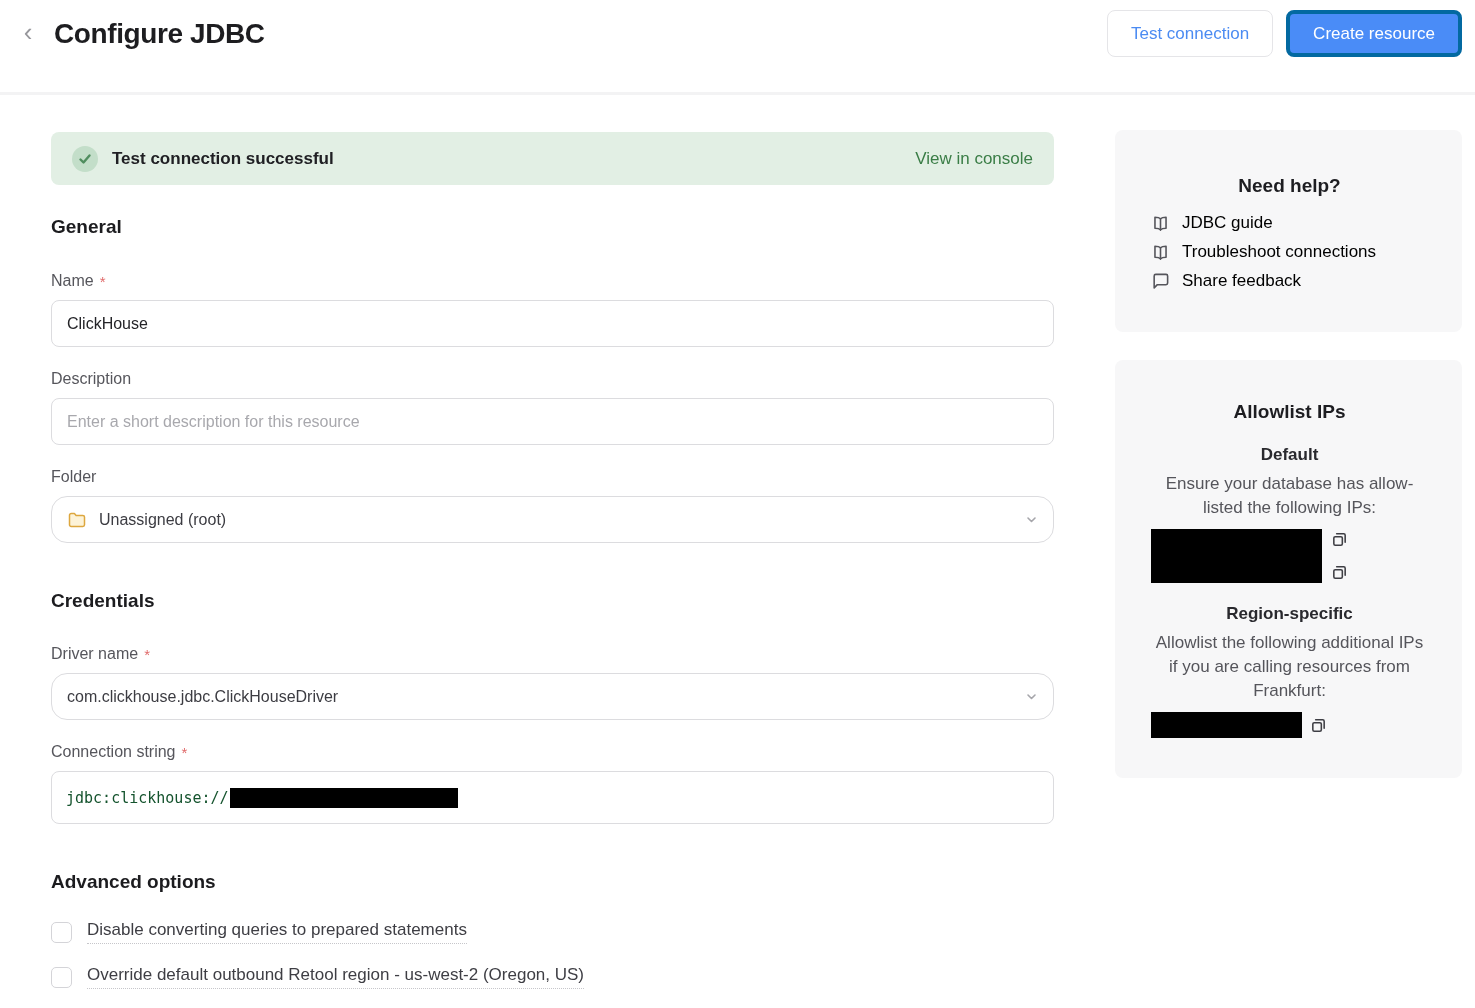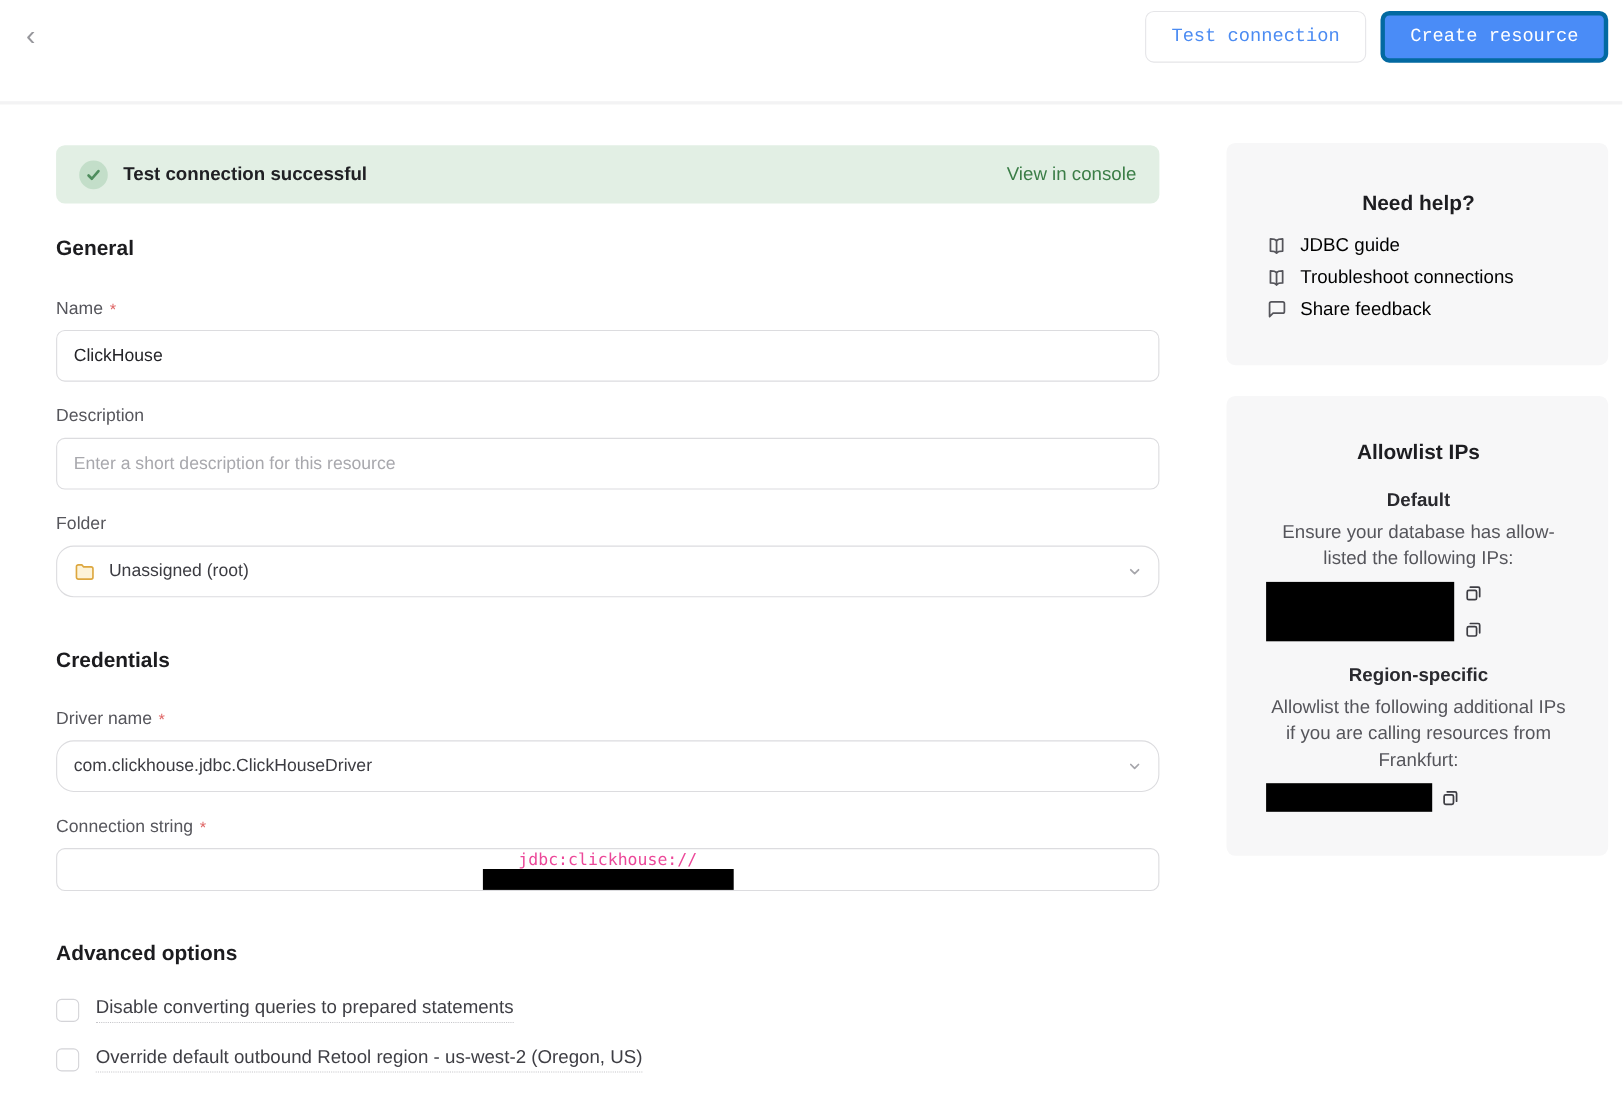--- a/index.html
+++ b/index.html
@@ -31,21 +31,21 @@
   }
   .page-title {
     margin-left: 12px;
     font-size: 28px; font-weight: 700; letter-spacing: -0.4px;
     color: #1d1d20;
   }
   .header-actions { margin-left: auto; display: flex; gap: 13px; }
   .btn {
     height: 47px; padding: 0 23px;
     border-radius: 8px; font-size: 17px; font-weight: 500;
-    font-family: Liberation Mono, monospace;
+    font-family: Liberation Sans, sans-serif;
     cursor: pointer; display: flex; align-items: center;
   }
   .btn-secondary {
     background: #ffffff; border: 1px solid #e5e5e8; color: #4b8bf2;
   }
   .btn-primary {
     background: #4a8cf7; border: 4px solid #0369a1; color: #ffffff;
   }
   
   .content { display: flex; padding-left: 51px; }
@@ -94,26 +94,26 @@
   .select-box {
     margin-top: 10px; width: 100%; height: 47px;
     border: 1px solid #dcdcdf; border-radius: 16px;
     background: #fff; padding: 0 15px;
     display: flex; align-items: center; cursor: pointer;
   }
   .select-box .value { font-size: 16px; color: #3c3c42; }
   .select-box .chev { margin-left: auto; display: flex; }
   .folder-ic { margin-right: 12px; display: flex; }
   .mono-box {
-    margin-top: 10px; width: 100%; height: 39px;
+    margin-top: 10px; width: 100%; height: 53px;
     border: 1px solid #dcdcdf; border-radius: 8px;
     background: #fff; padding: 0 14px;
     display: flex; align-items: center;
     font-family: "DejaVu Sans Mono", "Liberation Mono", monospace;
-    font-size: 15px; color: #ec4899; flex-direction: column;
+    font-size: 15px; color: #14532d;
   }
   .redact { background: #000; display: inline-block; }
   .redact-conn { width: 228px; height: 20px; margin-left: 1px; }
   
   .adv-row { display: flex; align-items: center; margin-top: 21px; }
   .adv-row.first { margin-top: 27px; }
   .checkbox {
     width: 21px; height: 21px; flex: none;
     border: 1.5px solid #d4d4d8; border-radius: 5px;
     background: #fff; cursor: pointer;
@@ -156,20 +156,21 @@
   .ip-row .copy-btn { margin-left: 8px; }
 </style>
 </head>
 <body>
 
 <div class="header">
   <div class="header-inner">
     <button class="back-btn">
       <span>‹</span>
     </button>
+    <div class="page-title">Configure JDBC</div>
     <div class="header-actions">
       <button class="btn btn-secondary">Test connection</button>
       <button class="btn btn-primary">Create resource</button>
     </div>
   </div>
 </div>
 
 <div class="content">
 
   <div class="main-col">

